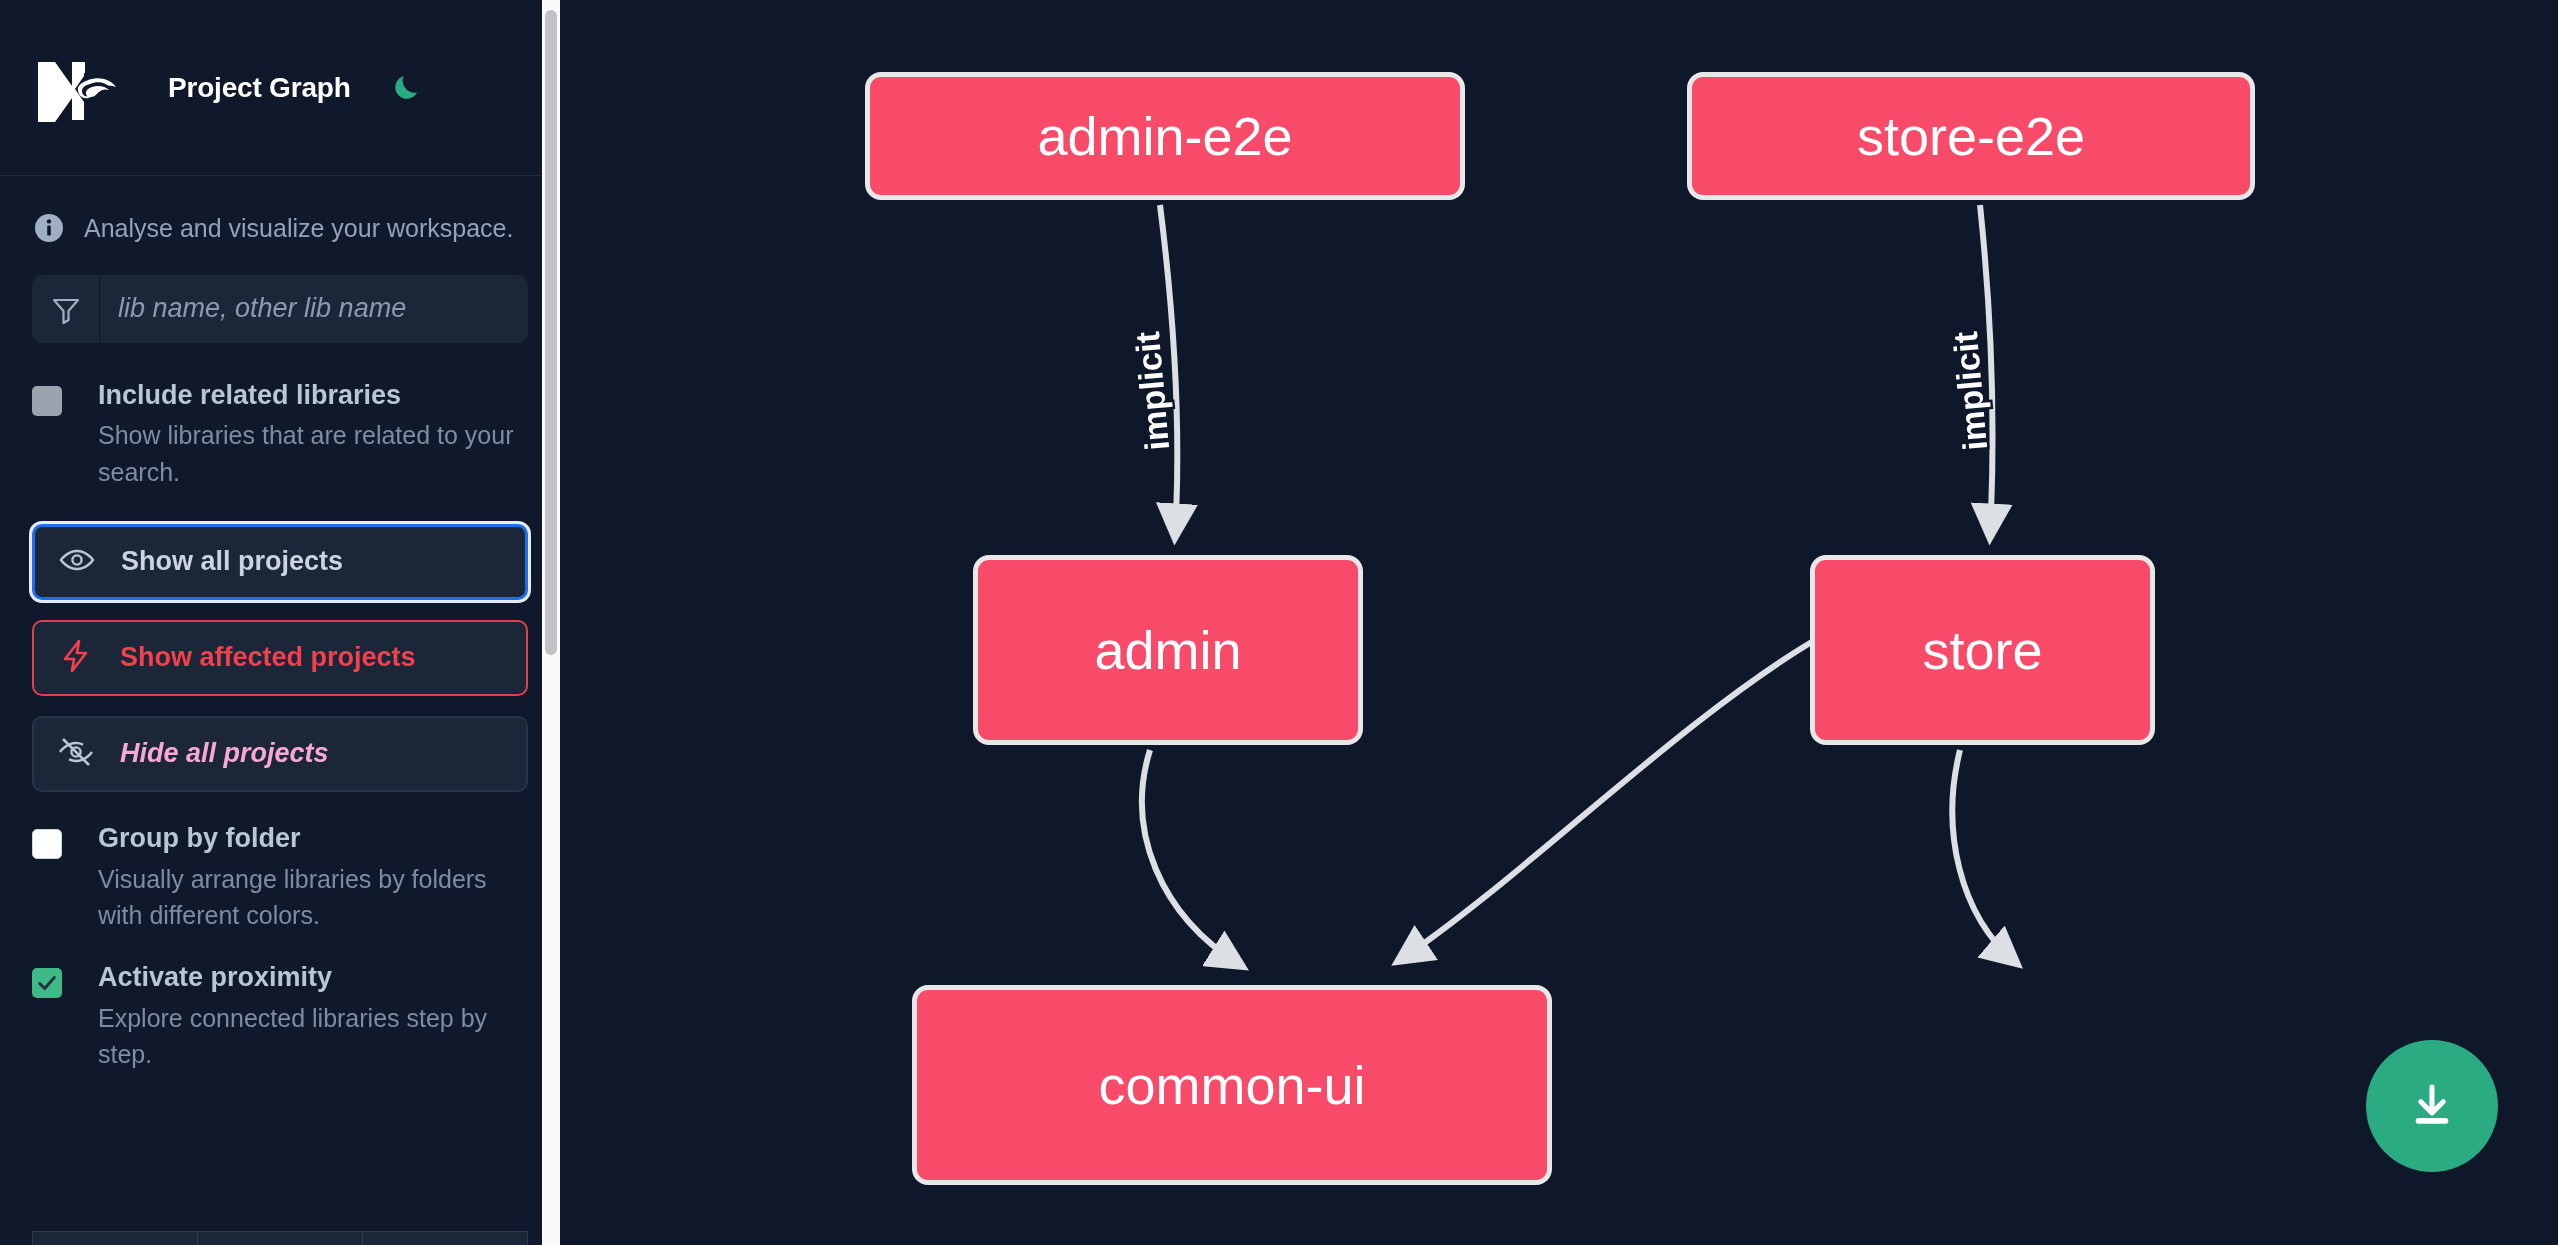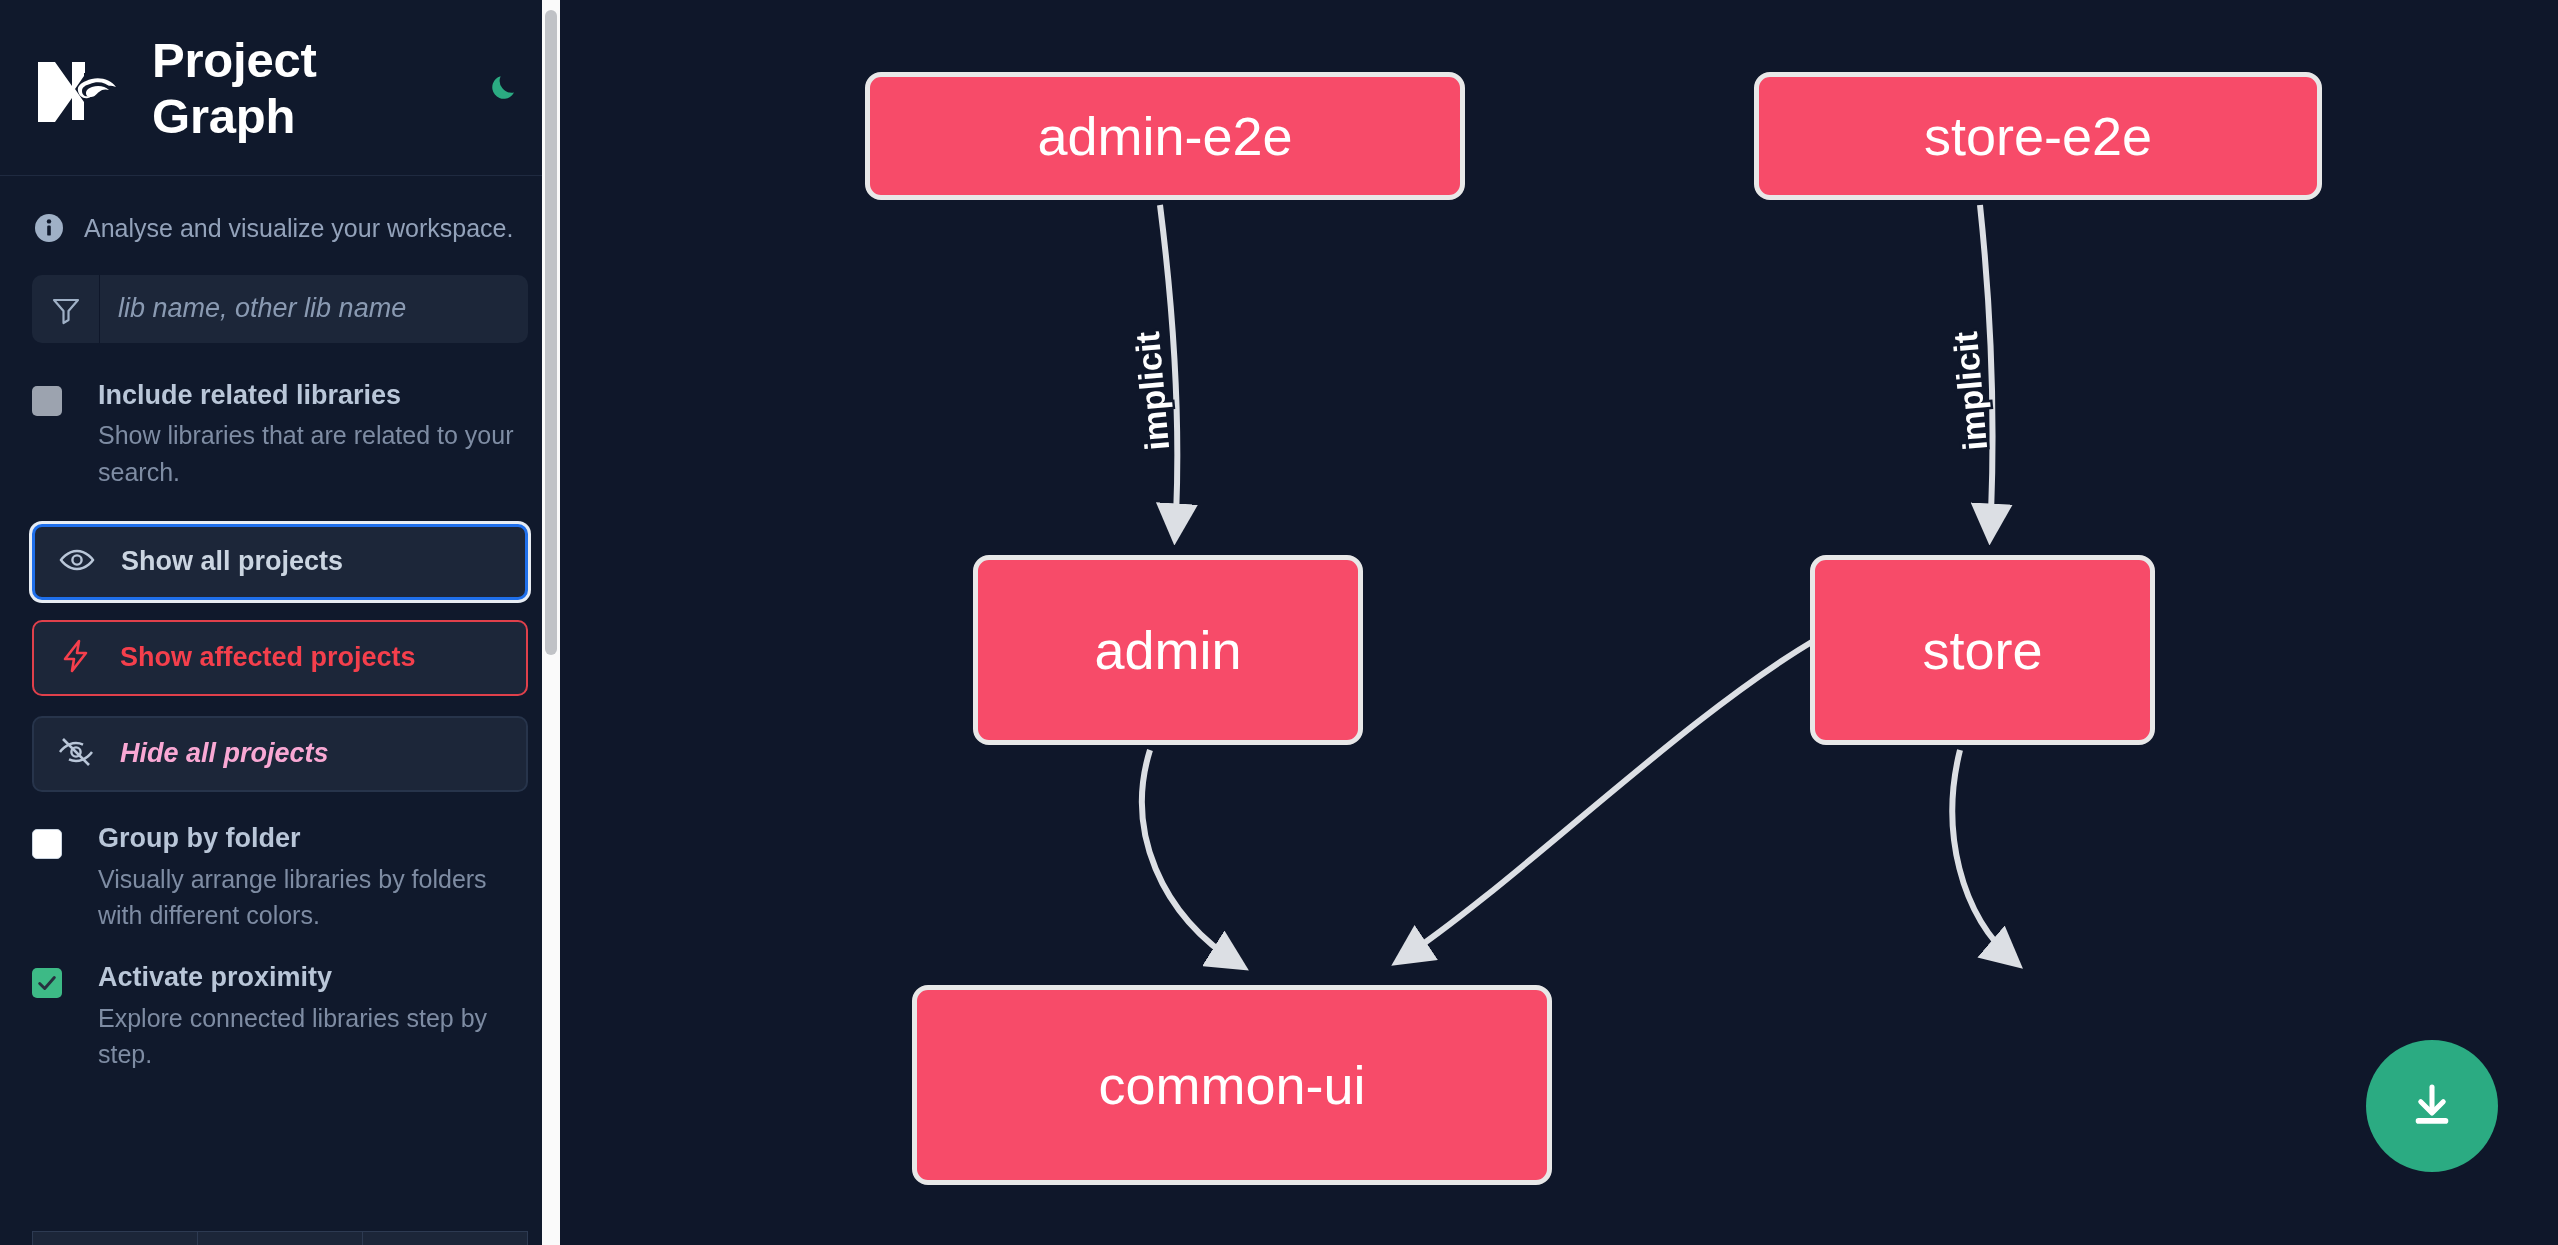--- a/index.html
+++ b/index.html
@@ -20,22 +20,22 @@
     overflow: hidden;
   }
   .sb-header {
     height: 176px;
     display: flex; align-items: center;
     padding: 0 34px;
     border-bottom: 1px solid #1f2a40;
   }
   .nx-logo { width: 92px; height: 68px; flex: 0 0 92px; }
   .app-title {
-    color: #ffffff; font-size: 49px; font-weight: 700;
-    margin-left: 26px; letter-spacing: -0.2px;
+    color: #ffffff; font-size: 28px; font-weight: 700;
+    margin-left: 42px; letter-spacing: -0.2px;
   }
   .moon-btn {
     margin-left: 34px; width: 46px; height: 46px;
     display: flex; align-items: center; justify-content: center;
     cursor: pointer;
   }
 
   .sb-info {
     display: flex; align-items: center; gap: 20px;
     padding: 36px 34px 30px 34px;
@@ -301,21 +301,21 @@
       </g>
       <g>
         <text x="1422" y="390" fill="#ffffff" stroke="#0f172a" stroke-width="5" paint-order="stroke" font-family="Liberation Sans, sans-serif" font-size="34" font-weight="700" text-anchor="middle" transform="rotate(-95 1422 390)">implicit</text>
       </g>
     </svg>
 
     <div class="node red" style="left:305px; top:72px; width:600px; height:128px;">
       <span>admin-e2e</span>
     </div>
 
-    <div class="node red" style="left:1194px; top:72px; width:568px; height:128px;">
+    <div class="node red" style="left:1127px; top:72px; width:568px; height:128px;">
       <span>store-e2e</span>
     </div>
 
     <div class="node red" style="left:400px; top:555px; width:390px; height:190px;margin-left:13px;">
       <span>admin</span>
     </div>
 
     <div class="node red" style="left:1250px; top:555px; width:345px; height:190px;">
       <span>store</span>
     </div>

